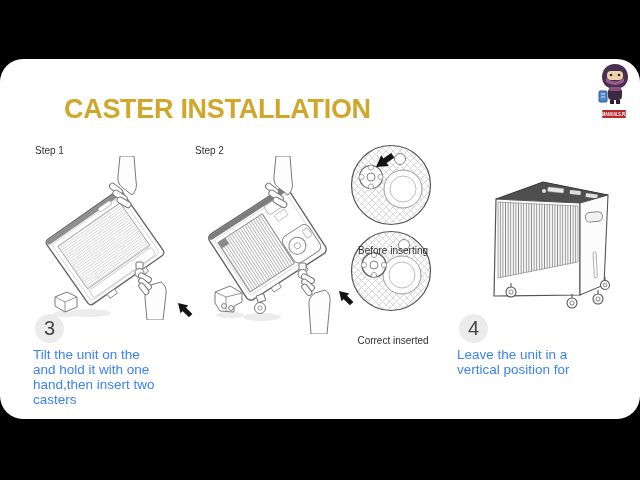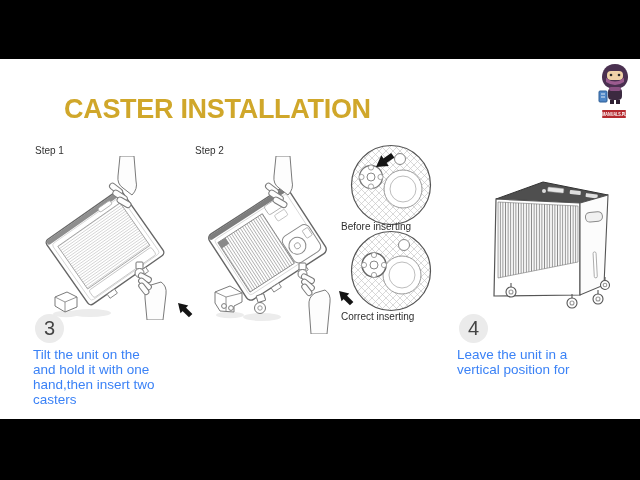--- a/index.html
+++ b/index.html
@@ -1,28 +1,28 @@
 <!DOCTYPE html>
 <html><head>
 <meta charset="utf-8">
 <style>
   html,body{margin:0;padding:0;background:#000;}
   .stage{position:relative;width:640px;height:480px;overflow:hidden;background:#000;
          font-family:"Liberation Sans", sans-serif;}
   .letterbox{position:absolute;left:0;width:640px;background:#000;}
   .letterbox.top{top:0;height:59px;}
   .letterbox.bottom{top:419px;height:61px;}
-  .slide{position:absolute;left:0;top:59px;width:640px;height:360px;background:#ffffff;}
+  .slide{position:absolute;left:0;top:59px;width:640px;height:360px;background:#ffffff;border-radius:23px;}
   .title{position:absolute;left:64px;top:35px;font-size:27px;font-weight:bold;
          color:#D0A72A;letter-spacing:-0.3px;white-space:nowrap;}
   .step-label{position:absolute;font-size:10px;color:#333;}
   .step-label.s1{left:35px;top:86px;}
   .step-label.s2{left:195px;top:86px;}
   .ill{position:absolute;}
-  .caption{position:absolute;width:104px;font-size:10px;color:#2e2e2e;}
+  .caption{position:absolute;width:104px;text-align:center;font-size:10px;color:#2e2e2e;margin-top:24px;}
   .cap1{left:341px;top:162px;}
   .cap2{left:341px;top:252px;}
   .numcircle{position:absolute;width:29px;height:29px;border-radius:50%;background:#EBEBEB;
              color:#444;font-size:20px;line-height:29px;text-align:center;top:255px;}
   .numcircle.n3{left:35px;}
   .numcircle.n4{left:459px;}
   .instr{position:absolute;top:288px;font-size:13.5px;line-height:15px;color:#3b82f6;}
   .instr.left{left:33px;}
   .instr.middle{left:217px;}
   .instr.right{left:457px;}
@@ -230,21 +230,21 @@
           <circle cx="0" cy="2" r="2" stroke="#999"></circle>
       </g>
       <g transform="translate(119,115)" fill="#fff" stroke="#555" stroke-width="1.1">
         <line x1="0" y1="-6" x2="0" y2="-2"></line>
           <circle cx="0" cy="2" r="4.5"></circle>
           <circle cx="0" cy="2" r="1.8" stroke="#999"></circle>
       </g>
     </svg>
 
     <div class="caption cap1">Before inserting</div>
-    <div class="caption cap2">Correct inserting</div>
+    <div class="caption cap2">Correct inserted</div>
 
     <div class="numcircle n3">3</div>
     <div class="numcircle n4">4</div>
 
     <div class="instr left">
       <div>Tilt the unit on the</div>
       <div>and hold it with one</div>
       <div>hand,then insert two</div>
       <div>casters</div>
     </div>

